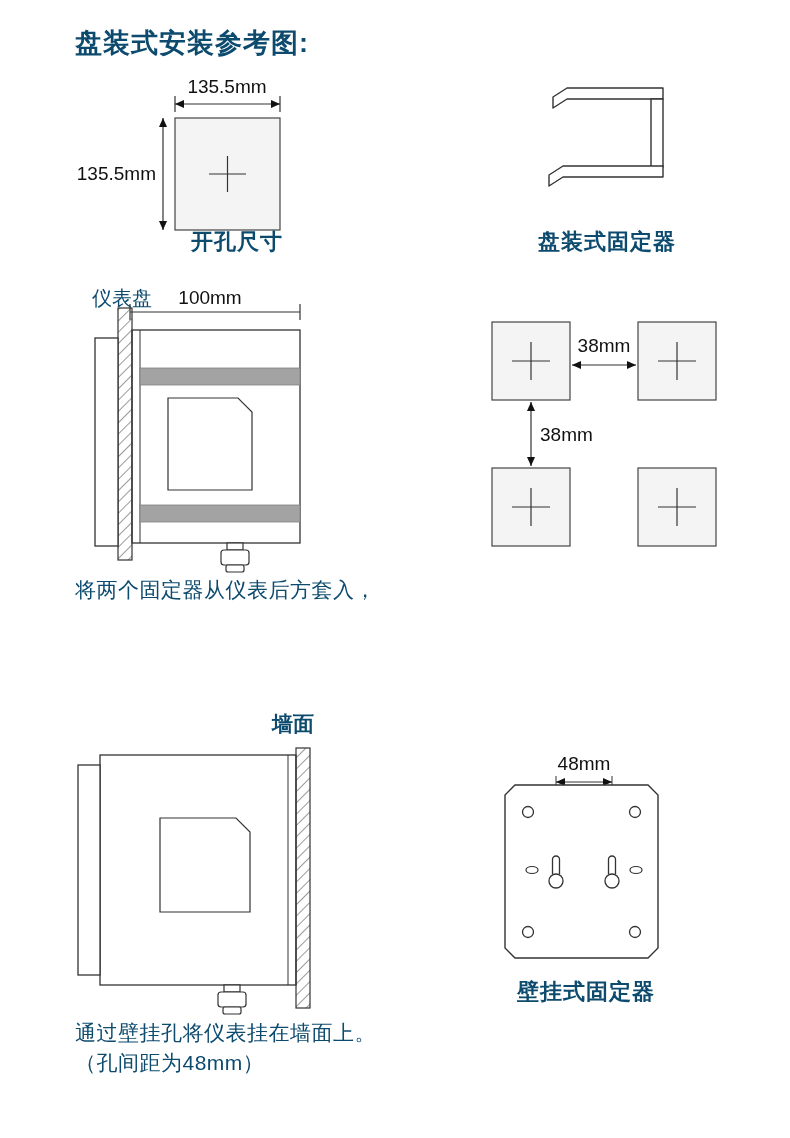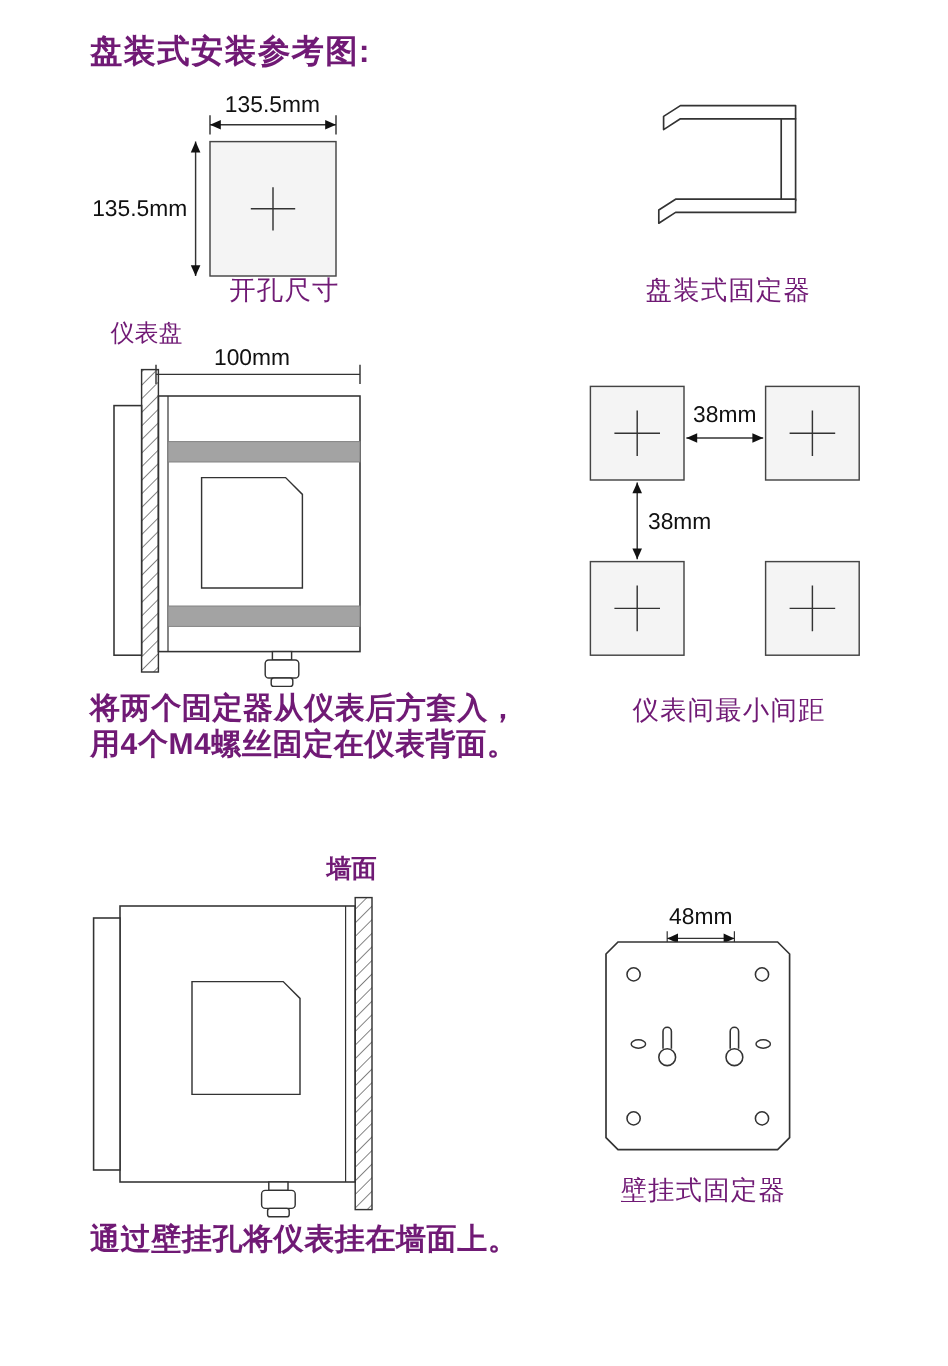--- a/index.html
+++ b/index.html
@@ -1,25 +1,25 @@
 <!DOCTYPE html>
 <html><head>
 <meta charset="utf-8">
 <style>
   * { margin:0; padding:0; box-sizing:border-box; }
   html,body { background:#ffffff; }
   .page {
     position:relative; width:790px; height:1138px; background:#ffffff;
-    font-family:"Liberation Sans","DejaVu Sans",sans-serif; color:#701a75;
+    font-family:"Liberation Sans","DejaVu Sans",sans-serif; color:#0c4a6e;
     overflow:hidden;
   }
   .abs { position:absolute; }
   .title { font-size:27px; font-weight:700; letter-spacing:1px; }
-  .caption { font-size:22px; font-weight:400; letter-spacing:1px; }
-  .note { font-size:25px; font-weight:700; letter-spacing:0.5px; line-height:30px; }
+  .caption { font-size:22px; font-weight:700; letter-spacing:1px; }
+  .note { font-size:21px; font-weight:400; letter-spacing:0.5px; line-height:30px; }
   .label { font-size:20px; }
   .label-bold { font-size:21px; font-weight:700; }
   svg { display:block; }
   svg text { font-family:"Liberation Sans","DejaVu Sans",sans-serif; fill:#111; }
 </style>
 </head>
 <body>
 
 <div class="page">
 
@@ -53,21 +53,21 @@
 
   <svg class="abs" style="left:543px; top:85px;" width="130" height="110" viewBox="0 0 130 110">
     <g fill="#ffffff" stroke="#333" stroke-width="1.4" stroke-linejoin="round">
       <polygon points="10,12 24,3 120,3 120,14 24,14 10,23"></polygon>
       <rect x="108" y="14" width="12" height="68"></rect>
       <polygon points="6,90 20,81 120,81 120,92 20,92 6,101"></polygon>
     </g>
   </svg>
   <div class="abs caption" style="left:538px; top:227px;">盘装式固定器</div>
 
-  <div class="abs label" style="left:92px; top:264px;text-align:center;">仪表盘</div>
+  <div class="abs label" style="left:92px; top:285px;text-align:center;">仪表盘</div>
 
   <svg class="abs" style="left:60px; top:288px;" width="260" height="295" viewBox="0 0 260 295">
     <defs>
       <pattern id="hatchA" patternUnits="userSpaceOnUse" width="8" height="8" patternTransform="rotate(45)">
         <line x1="0" y1="0" x2="0" y2="8" stroke="#555" stroke-width="1.2"></line>
       </pattern>
     </defs>
 
     <g stroke="#333" stroke-width="1.2">
       <line x1="70" y1="16" x2="70" y2="32"></line>
@@ -90,21 +90,20 @@
 
     <g fill="#ffffff" stroke="#333" stroke-width="1.2">
       <rect x="167" y="255" width="16" height="7"></rect>
       <rect x="161" y="262" width="28" height="15" rx="3"></rect>
       <rect x="166" y="277" width="18" height="7" rx="2"></rect>
     </g>
   </svg>
 
   <div class="abs note" style="left:75px; top:575px;">
     <div>将两个固定器从仪表后方套入，</div>
-    <div>用4个M4螺丝固定在仪表背面。</div>
   </div>
 
   <svg class="abs" style="left:478px; top:308px;" width="255" height="255" viewBox="0 0 255 255">
     <g fill="#f4f4f4" stroke="#444" stroke-width="1.2">
       <rect x="14" y="14" width="78" height="78" fill="#f4f4f4"></rect>
       <rect x="160" y="14" width="78" height="78" fill="#f4f4f4"></rect>
       <rect x="14" y="160" width="78" height="78" fill="#f4f4f4"></rect>
       <rect x="160" y="160" width="78" height="78" fill="#f4f4f4"></rect>
     </g>
     <g stroke="#333" stroke-width="1.2">
@@ -121,21 +120,20 @@
     <line x1="94" y1="57" x2="158" y2="57" stroke="#333" stroke-width="1.2"></line>
     <polygon points="94,57 103,53 103,61" fill="#111"></polygon>
     <polygon points="158,57 149,53 149,61" fill="#111"></polygon>
     <text x="126" y="44" font-size="19" text-anchor="middle">38mm</text>
 
     <line x1="53" y1="94" x2="53" y2="158" stroke="#333" stroke-width="1.2"></line>
     <polygon points="53,94 49,103 57,103" fill="#111"></polygon>
     <polygon points="53,158 49,149 57,149" fill="#111"></polygon>
     <text x="62" y="133" font-size="19" text-anchor="start">38mm</text>
   </svg>
-  <div class="abs caption" style="left:527px; top:577px;">仪表间最小间距</div>
 
 
   <div class="abs label-bold" style="left:272px; top:710px;font-family:Liberation Mono, monospace;">墙面</div>
 
   <svg class="abs" style="left:60px; top:733px;" width="270" height="290" viewBox="0 0 270 290">
     <defs>
       <pattern id="hatchB" patternUnits="userSpaceOnUse" width="8" height="8" patternTransform="rotate(45)">
         <line x1="0" y1="0" x2="0" y2="8" stroke="#555" stroke-width="1.2"></line>
       </pattern>
     </defs>
@@ -151,20 +149,21 @@
 
     <g fill="#ffffff" stroke="#333" stroke-width="1.2">
       <rect x="164" y="252" width="16" height="7"></rect>
       <rect x="158" y="259" width="28" height="15" rx="3"></rect>
       <rect x="163" y="274" width="18" height="7" rx="2"></rect>
     </g>
   </svg>
 
   <div class="abs note" style="left:75px; top:1018px;">
     <div>通过壁挂孔将仪表挂在墙面上。</div>
+    <div>（孔间距为48mm）</div>
   </div>
 
   <svg class="abs" style="left:490px; top:748px;" width="200" height="220" viewBox="0 0 200 220">
 
     <text x="94" y="22" font-size="19" text-anchor="middle">48mm</text>
     <g stroke="#333" stroke-width="1">
       <line x1="66" y1="28" x2="66" y2="110"></line>
       <line x1="122" y1="28" x2="122" y2="110"></line>
       <line x1="66" y1="34" x2="122" y2="34"></line>
     </g>

